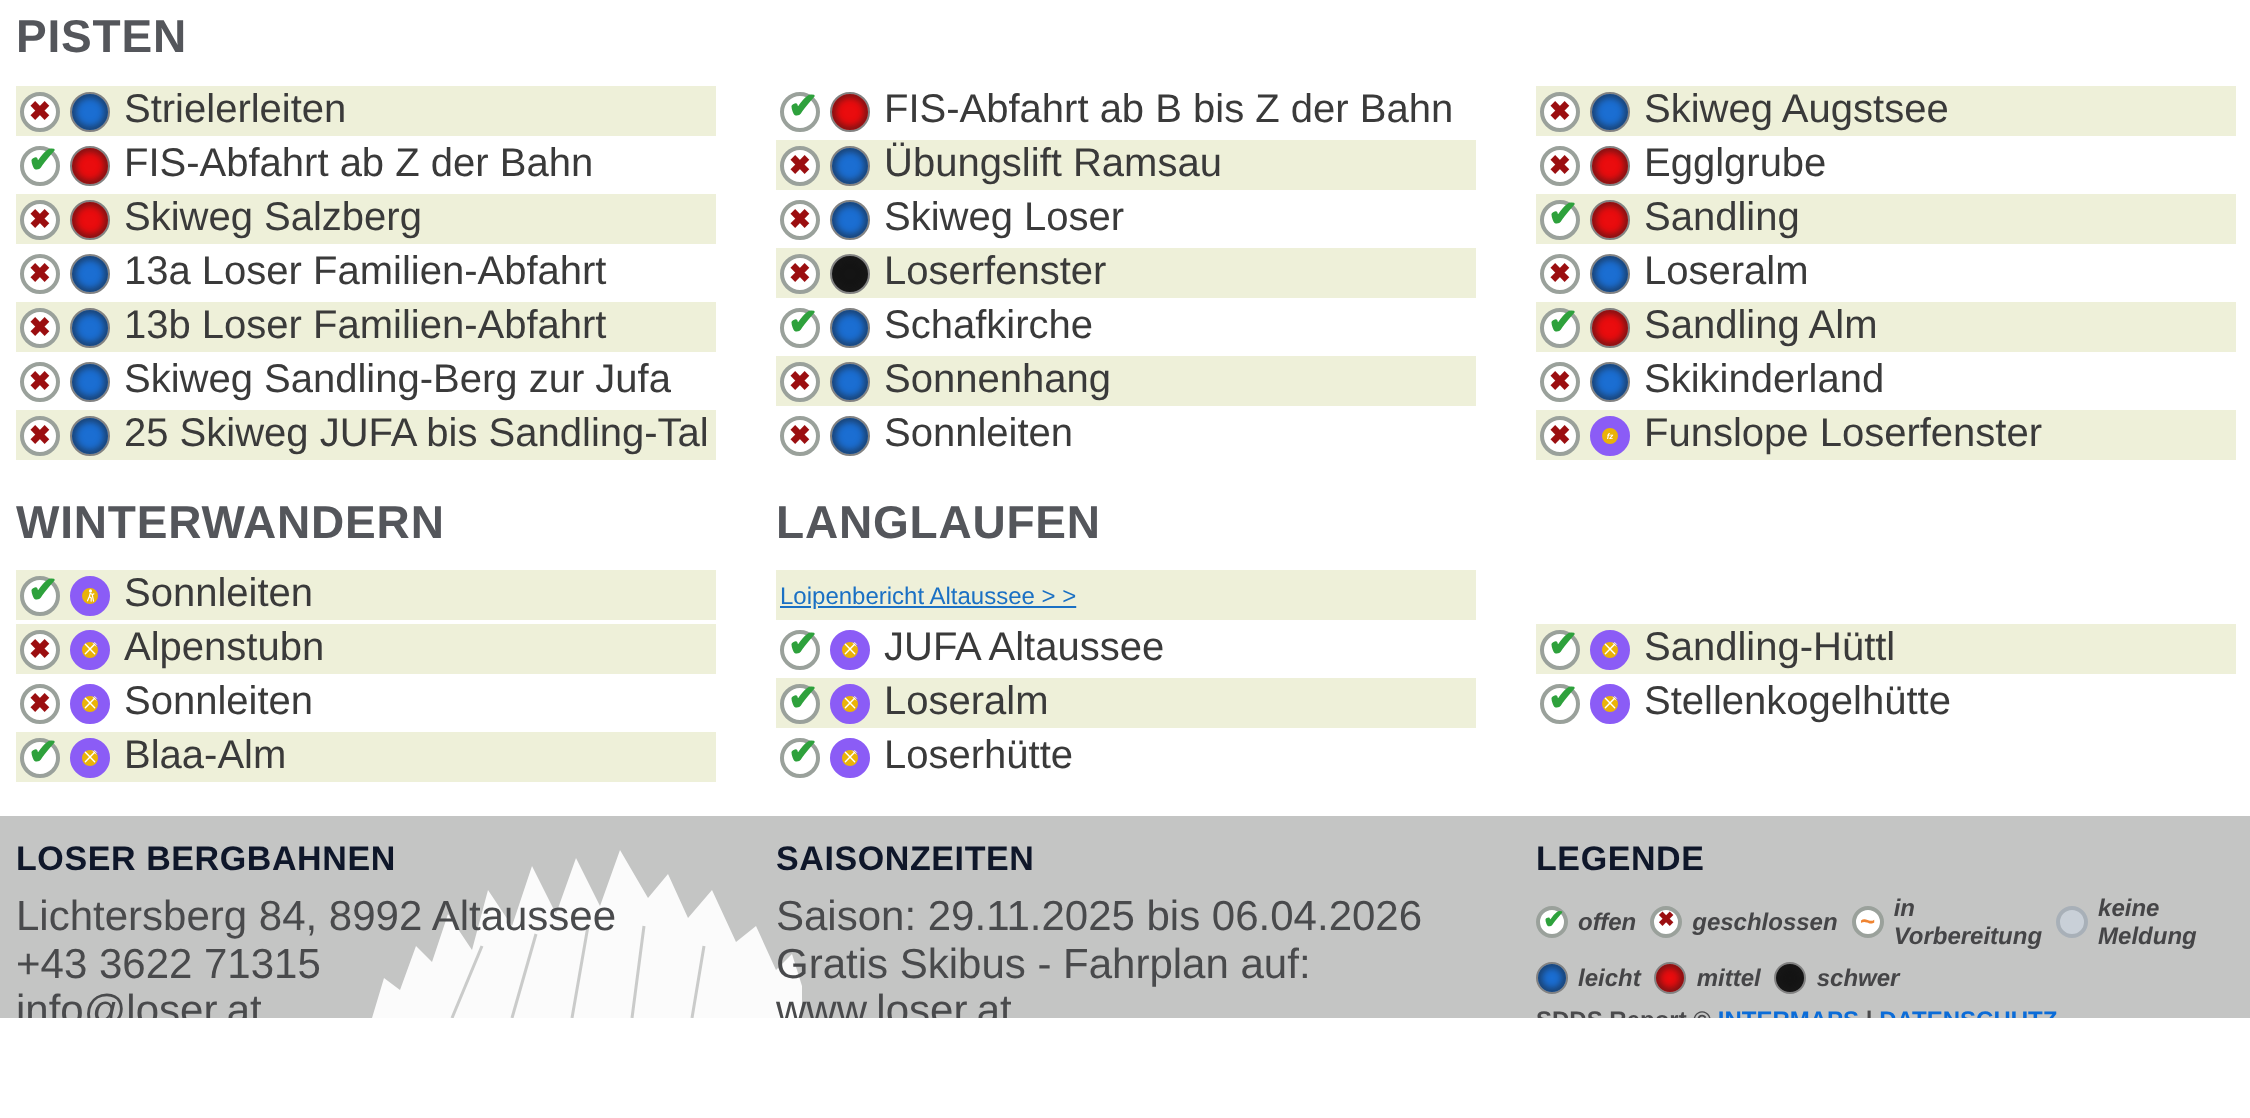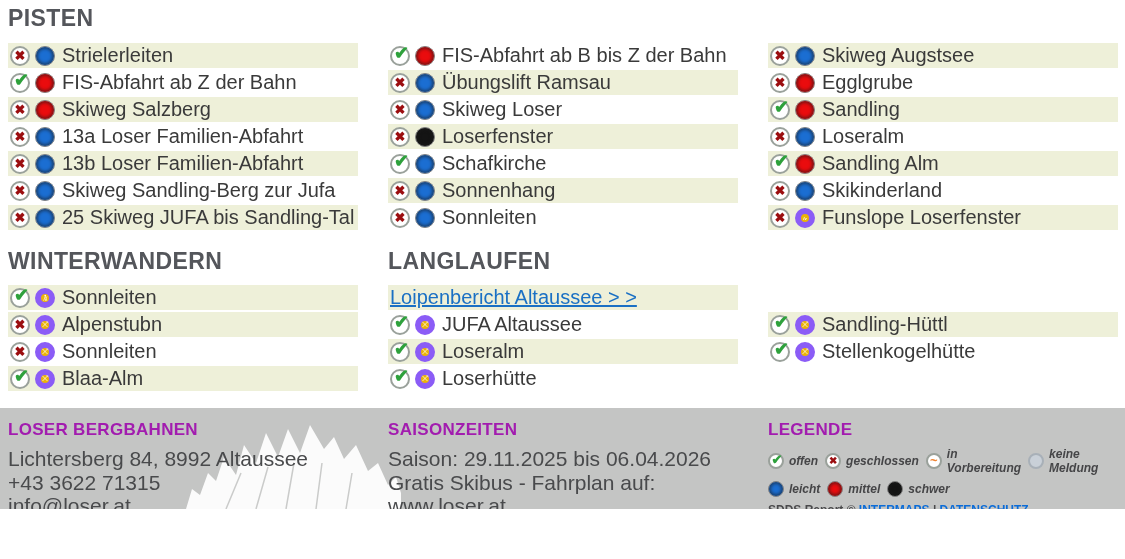--- a/index.html
+++ b/index.html
@@ -26,26 +26,26 @@
   .easy{background:#1b6ed2;} .medium{background:#ea0c0e;} .hard{background:#141414;}
   .hiking,.restaurant,.funslope{background:#eab308;border:6px solid #8b5cf6;}
   .sm{width:16px;height:16px;}
   .sm.closed i{font-size:10px;}
   .sm.open i{font-size:13px;margin:-4px 0 0 2px;}
   .sm.preparing i{font-size:13px;margin-top:-2px;}
   
   .mid-grid{margin-top:15px;}
   .mid-grid h2{margin-bottom:9px;}
   #sec-gastro h2{margin:14px 0 7px 0;}
-  .link-row a{font-size:20px;color:#1a70c4;text-decoration:underline;}
+  .link-row a{font-size:12px;color:#1a70c4;text-decoration:underline;}
   
   footer{margin-top:15px;background:#c4c5c4;height:101px;position:relative;overflow:hidden;}
   .f-inner{padding:12px 7px 0 8px;display:flex;gap:30px;position:relative;}
   .f-col{width:350px;flex:none;position:relative;z-index:2;}
-  footer h3{margin:0 0 7px 0;font-size:17px;font-weight:bold;color:#a21caf;letter-spacing:.3px;}
+  footer h3{margin:0 0 7px 0;font-size:17px;font-weight:bold;color:#0f172a;letter-spacing:.3px;}
   .f-line{font-size:21px;color:#494a4c;line-height:23.5px;}
   .mountain{position:absolute;left:186px;bottom:0;z-index:1;}
   .leg-row{display:flex;align-items:center;gap:7px;margin-bottom:6px;}
   .leg-item{display:inline-flex;align-items:center;gap:5px;}
   .leg-lbl{font-size:12px;font-weight:bold;color:#454547;font-style:italic;}
   .report{font-size:12px;font-weight:bold;color:#4a4a4c;margin-top:2px;}
   .report a{color:#0b6cd8;text-decoration:underline;font-weight:bold;}
   .report .sep{color:#4a4a4c;}
 </style>
 </head>

